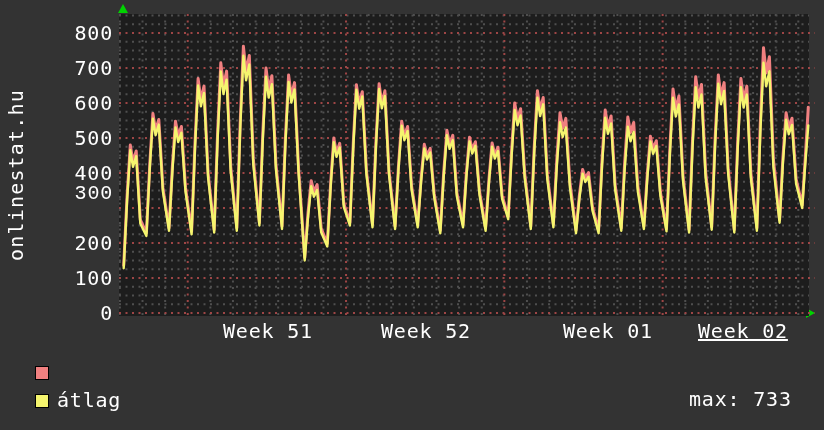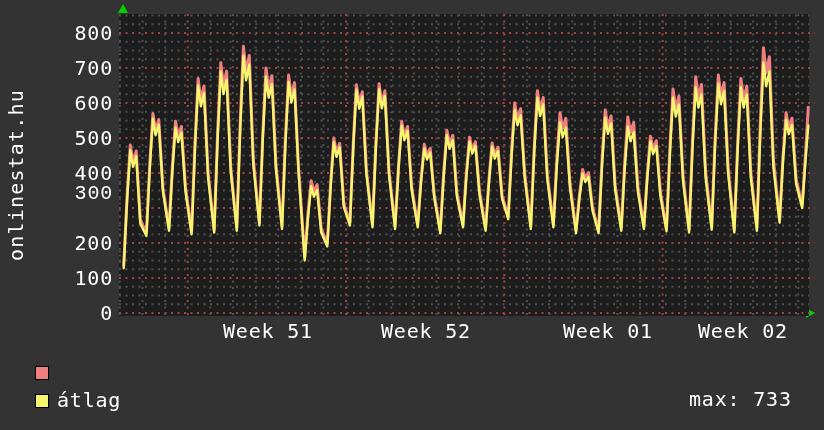--- a/index.html
+++ b/index.html
@@ -108,21 +108,21 @@
       <div class="txt ytick" style="top: 163px;">400</div>
       <div class="txt ytick" style="top: 184px; font-family: Liberation Mono, monospace;">300</div>
       <div class="txt ytick" style="top: 233px;">200</div>
       <div class="txt ytick" style="top: 268px;">100</div>
       <div class="txt ytick" style="top: 303px;">0</div>
     </div>
   <div id="xlabels">
       <div class="txt" style="left: 223px; top: 321px; text-align: right;">Week 51</div>
       <div class="txt" style="left: 381px; top: 321px;">Week 52</div>
       <div class="txt" style="left: 539px; top: 321px; margin-left: 24px;">Week 01</div>
-      <div class="txt" style="left: 698px; top: 321px;">Week 02</div>
+      <div class="txt" style="left: 698px; top: 321px; text-decoration: underline;">Week 02</div>
     </div>
 
   <div class="swatch" id="swatch-max" style="left: 35px; top: 366px; background: rgb(240, 128, 128);"></div>
 
   <div class="swatch" id="swatch-avg" style="left: 35px; top: 394px; background: rgb(245, 245, 110);"></div>
   <div class="txt" style="left:57px;top:390px;text-align:center;">átlag</div>
 
   <div class="txt" style="left:689px;top:389px;">max: 733</div>
 
 </div>

